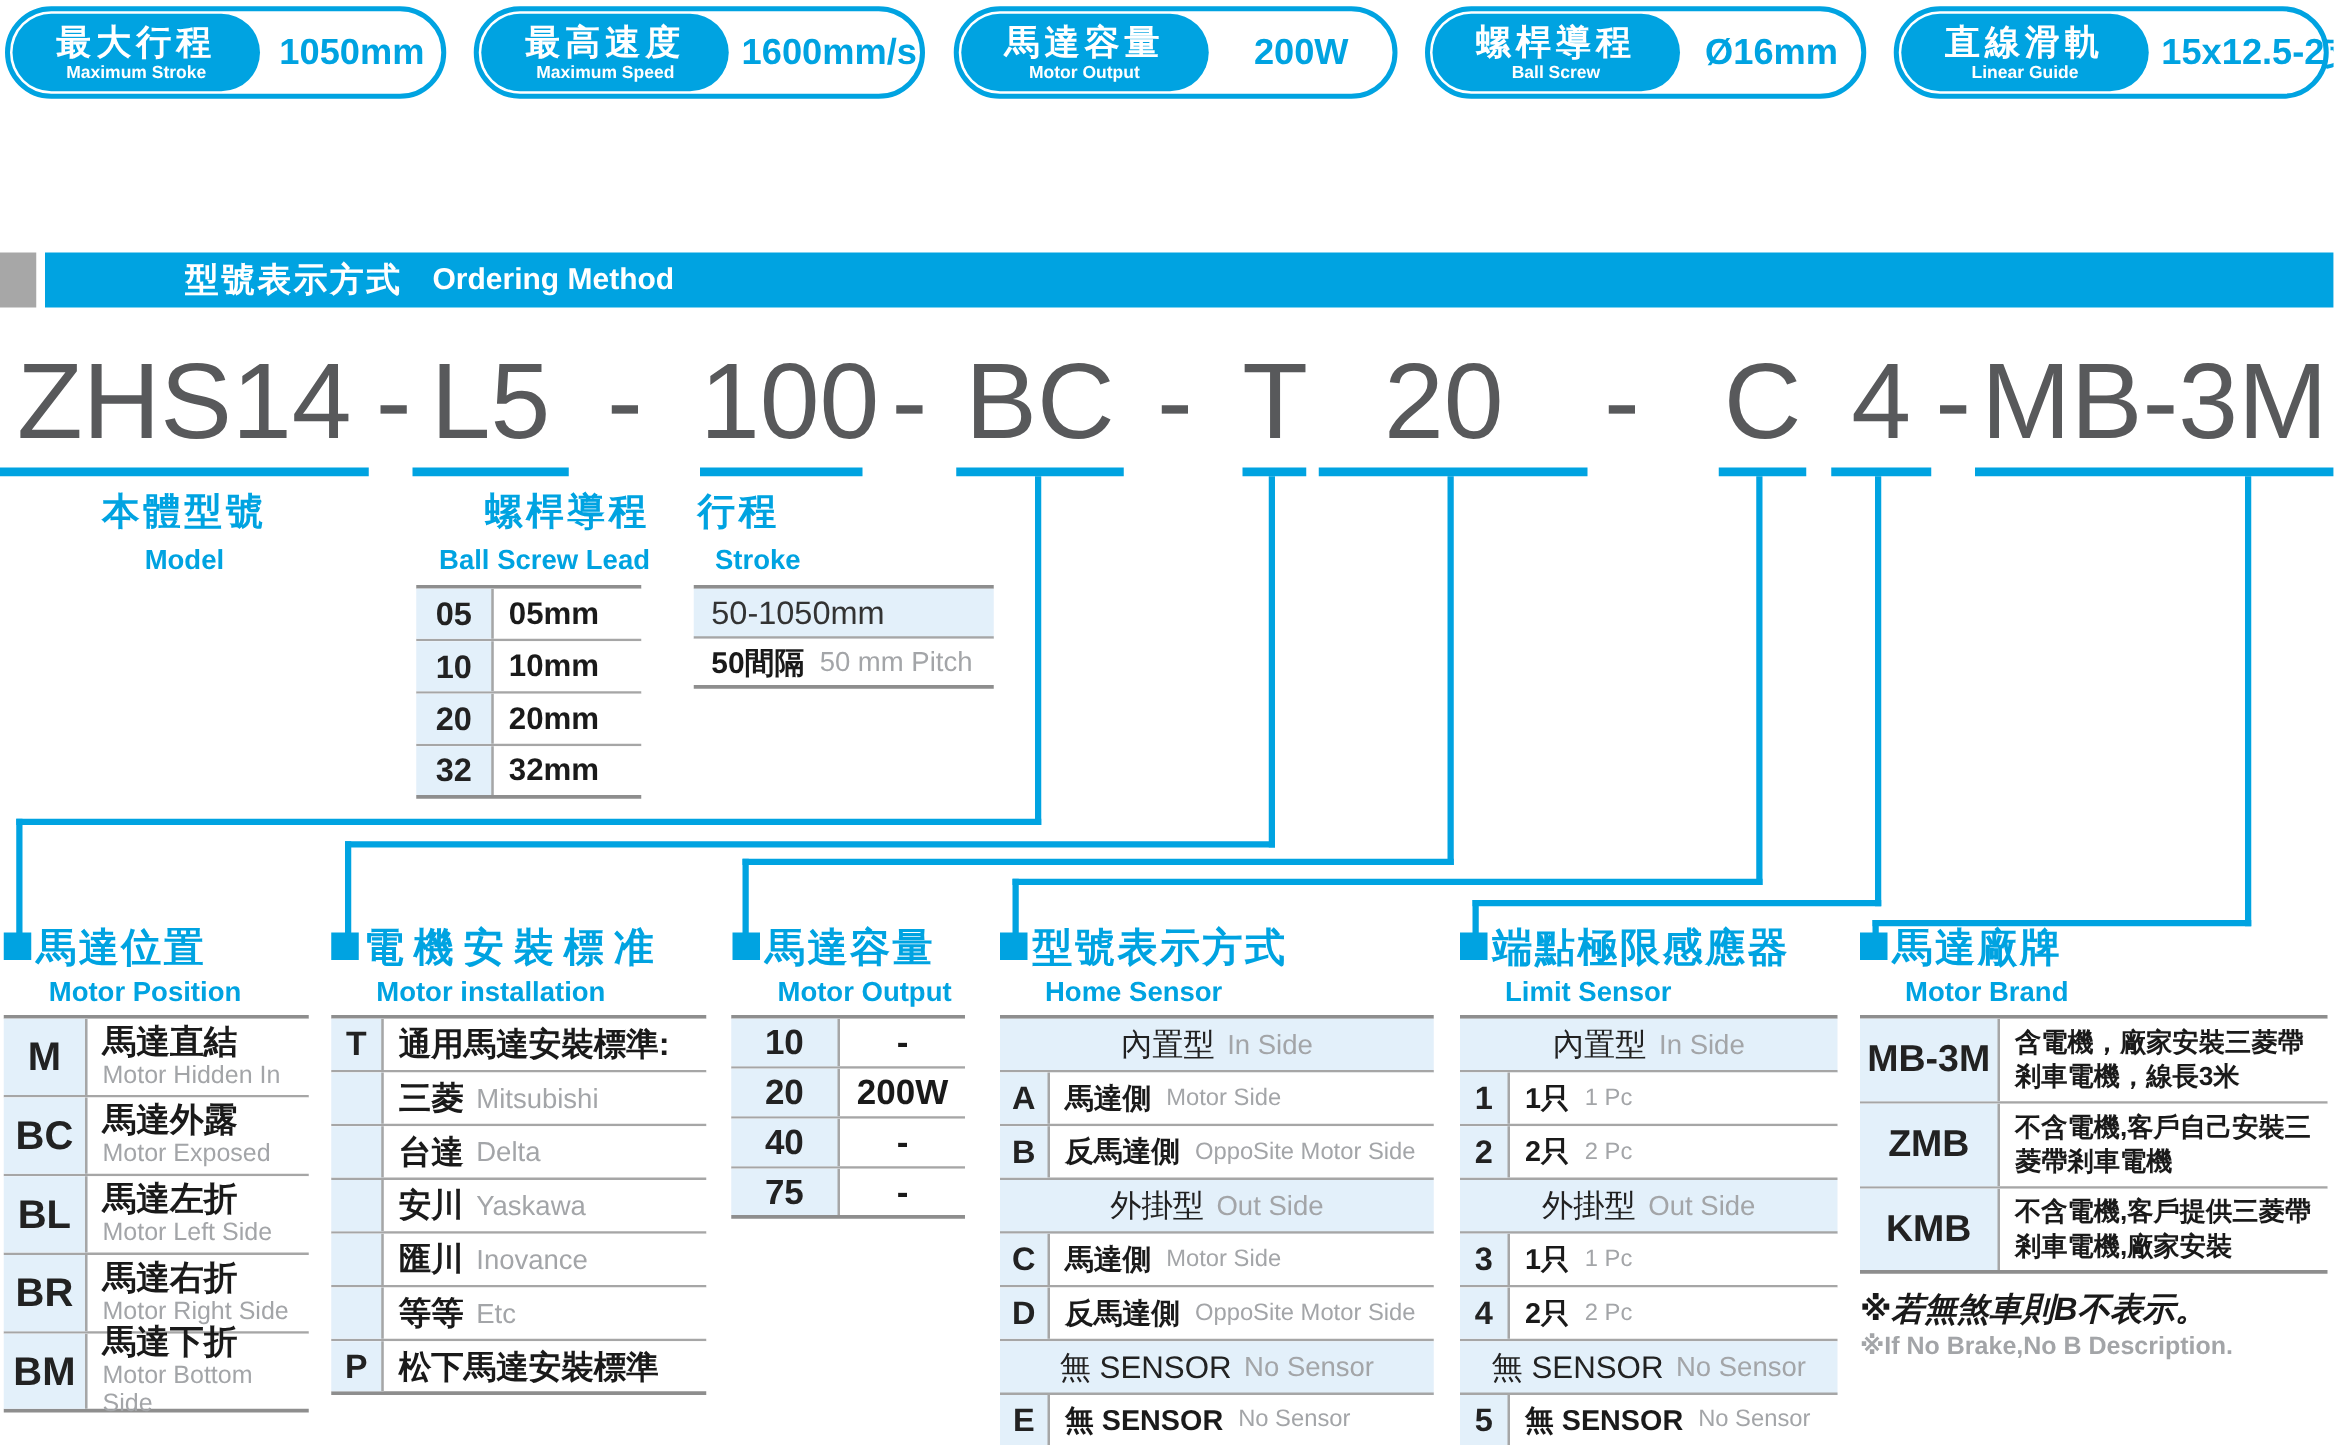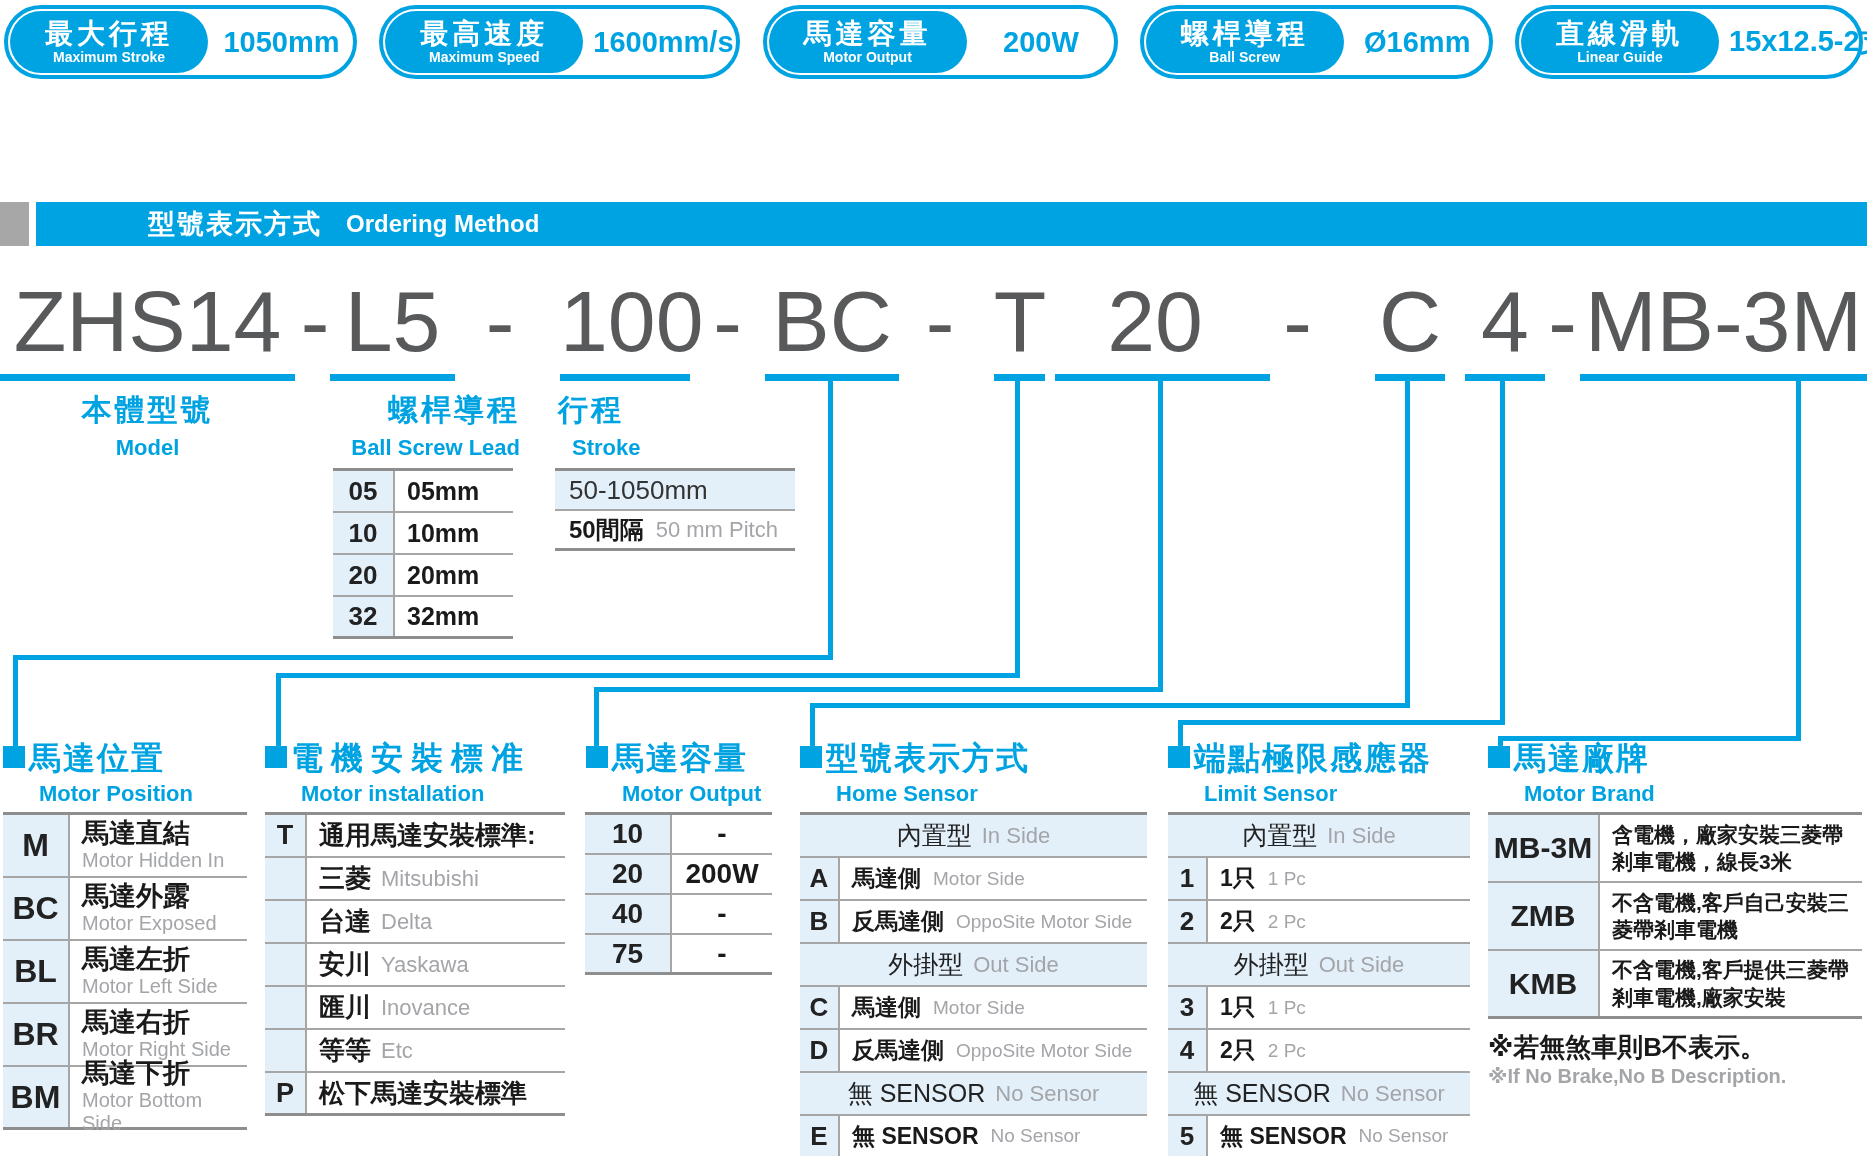--- a/index.html
+++ b/index.html
@@ -96,21 +96,21 @@
   
   .sec{position:absolute;color:var(--blue);white-space:nowrap;}
   .sec .sq{position:absolute;left:0;top:4px;width:22px;height:22px;background:var(--blue);}
   .sec .szh{margin-left:26px;font-size:32px;font-weight:bold;letter-spacing:2px;line-height:1;}
   .sec .sen{margin-left:36px;font-size:22px;font-weight:bold;margin-top:9px;line-height:1;}
 
   
   .cline{position:absolute;background:var(--blue);}
 
   
-  .note-zh{font-size:26px;font-weight:bold;color:var(--ink);}
+  .note-zh{font-size:26px;font-weight:bold;color:var(--ink);font-style:italic;}
   .note-en{font-size:20px;font-weight:bold;color:var(--gray);}
 </style>
 </head>
 <body>
 
 <div class="page">
 
   <div class="badges">
     <div class="badge" style="width:345px">
       <div class="badge-pill">

